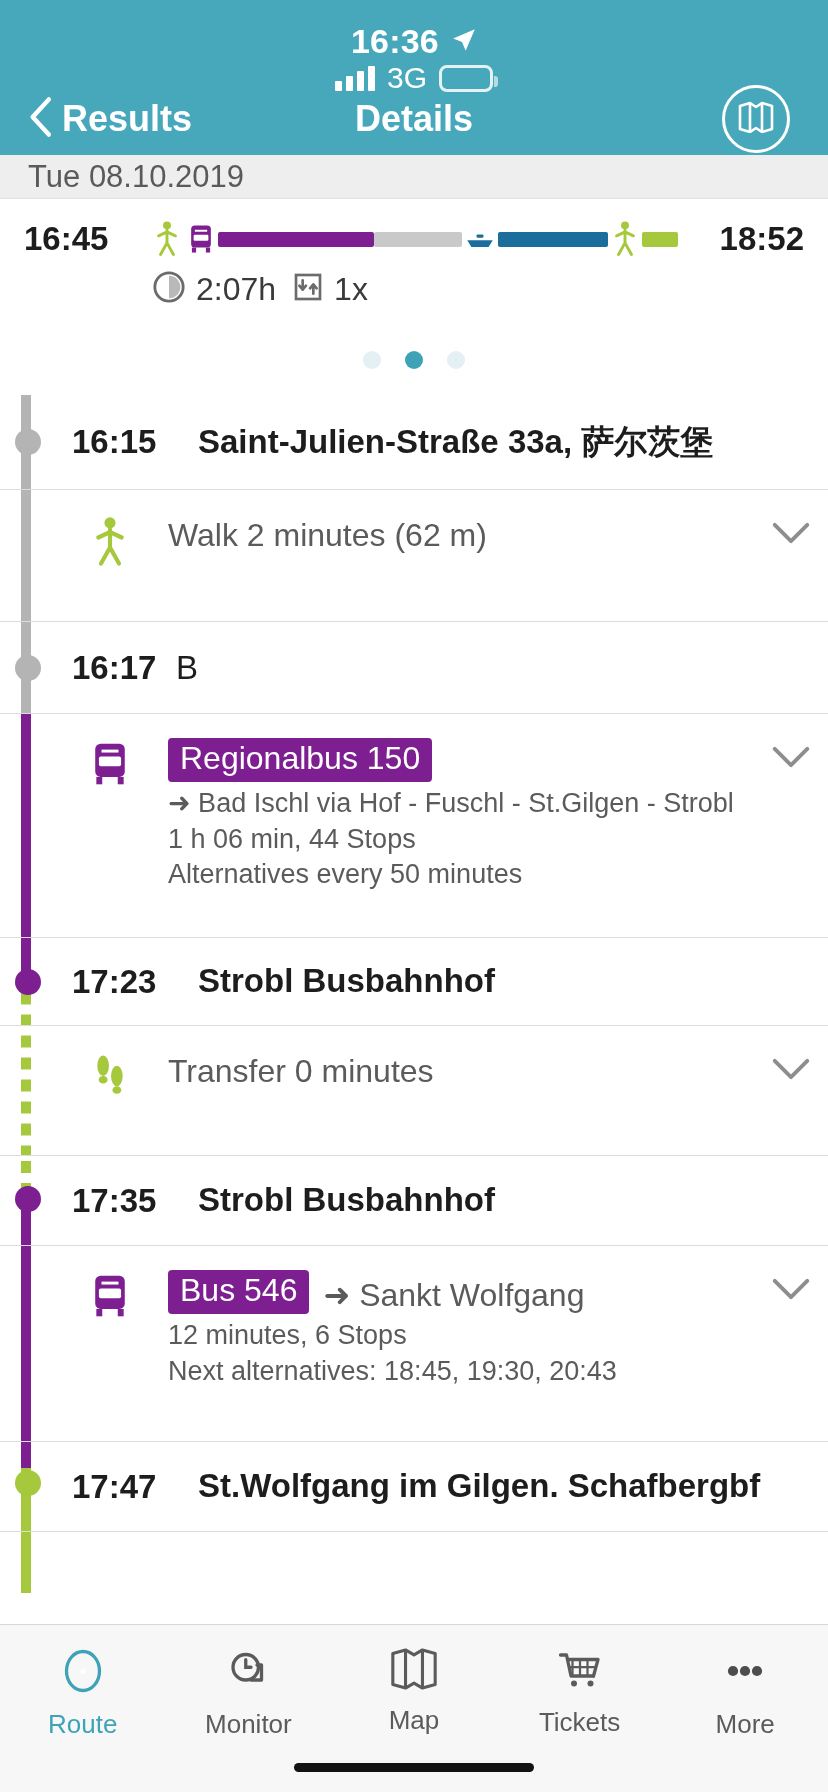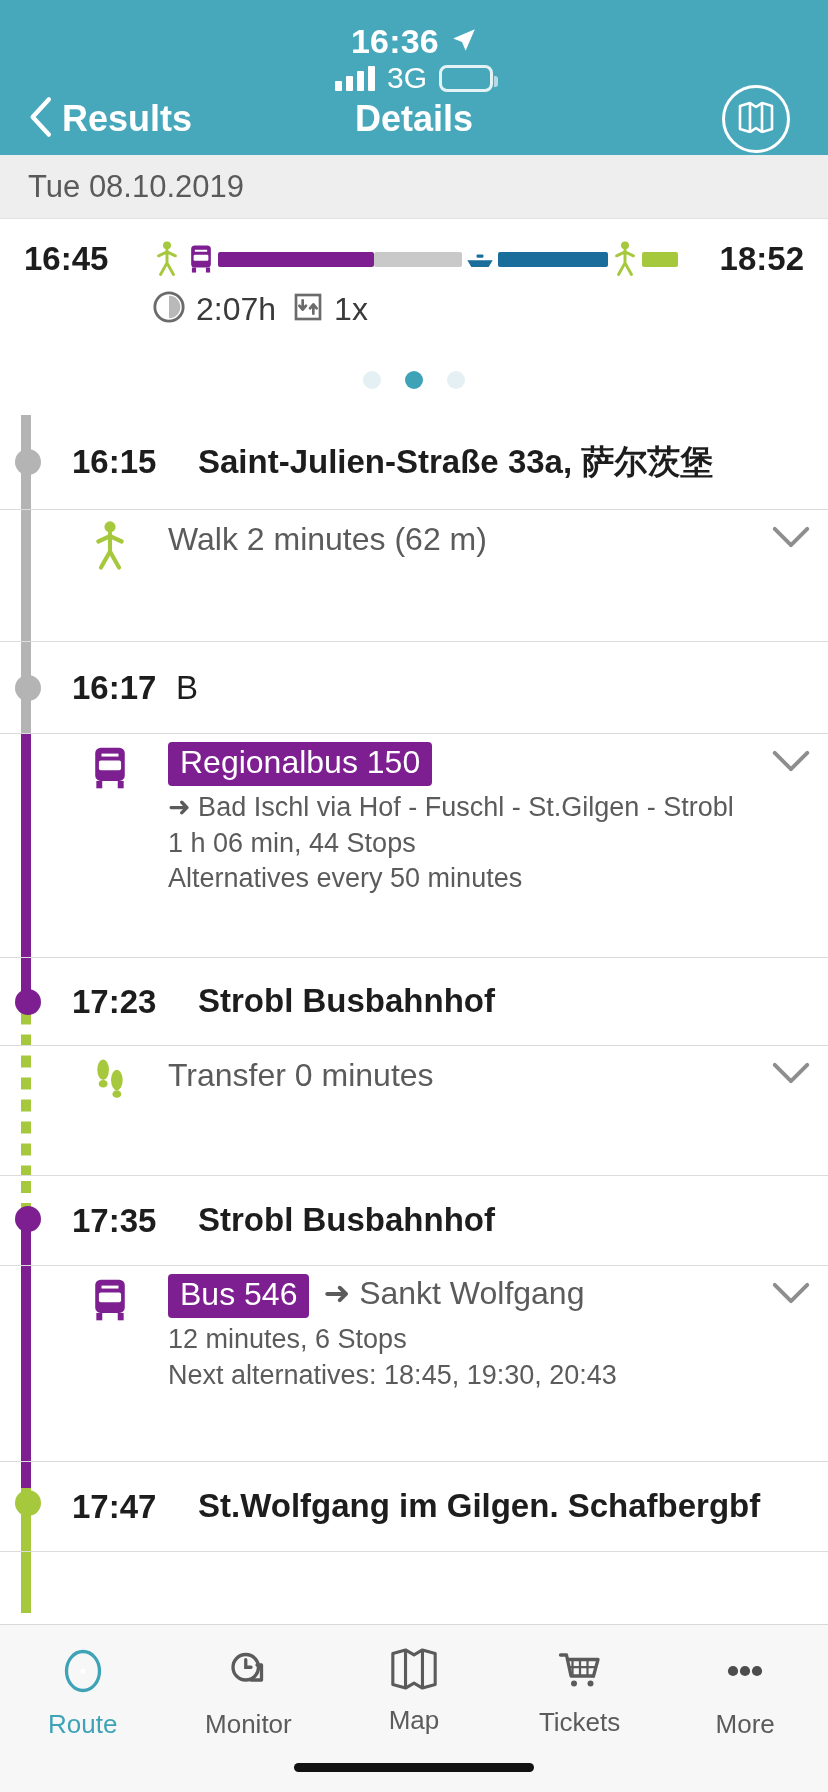--- a/index.html
+++ b/index.html
@@ -56,21 +56,21 @@
     position: absolute; left: 0; right: 0; text-align: center;
     color: #fff; font-size: 36px; font-weight: 600; pointer-events: none;
   }
   .nav-map-btn {
     width: 68px; height: 68px; border: 3px solid #fff; border-radius: 50%;
     display: flex; align-items: center; justify-content: center; cursor: pointer;
   }
 
   
   .date-strip {
-    background: #eeeeee; height: 64px; display: flex; align-items: center;
+    background: #eeeeee; height: 44px; display: flex; align-items: center;
     padding-left: 28px; border-bottom: 1px solid #e2e2e2;
   }
   .date-strip-text { font-size: 31px; color: #5a5a5a; }
 
   
   .summary { padding: 14px 24px 0 24px; background: #fff; }
   .summary-row { display: flex; align-items: center; gap: 14px; height: 52px; }
   .sum-time { font-size: 33px; font-weight: 700; color: #1d1d1d; min-width: 112px; }
   .sum-time.end { text-align: right; }
   .strip { flex: 1; display: flex; align-items: center; gap: 0; height: 40px; }
@@ -121,38 +121,38 @@
     width: 124px; padding-left: 20px;
   }
   .stop-name {
     font-size: 33px; font-weight: 700; color: #1d1d1d; flex: 1;
     padding-left: 22px; line-height: 1.18;
   }
   .stop-platform { font-size: 33px; font-weight: 400; color: #1d1d1d; padding-right: 14px; }
 
   .leg-row {
     display: flex; align-items: flex-start; min-height: 110px;
-    padding: 8px 0 26px 52px; position: relative;
+    padding: 24px 0 26px 52px; position: relative;
     border-top: 1px solid #dcdcdc;
   }
   .leg-icon {
     width: 116px; display: flex; justify-content: center; align-items: flex-start;
     padding-top: 2px;
   }
   .leg-body { flex: 1; padding-right: 10px; }
   .leg-title { font-size: 32px; color: #5b5b5b; line-height: 1.32; }
   .leg-line { font-size: 27px; color: #5b5b5b; line-height: 1.32; }
   .chevron { width: 74px; display: flex; justify-content: center; padding-top: 6px; cursor: pointer; }
 
   .badge {
     display: inline-block; background: #7d1f91; color: #ffffff;
     font-size: 32px; padding: 2px 12px 5px 12px; border-radius: 4px;
     line-height: 1.16; vertical-align: middle;
   }
-  .badge-line { display: flex; align-items: flex-start; gap: 14px; flex-wrap: wrap; }
+  .badge-line { display: flex; align-items: flex-end; gap: 14px; flex-wrap: wrap; }
   .dest { font-size: 32px; color: #5b5b5b; }
 
   
   .tabbar {
     position: absolute; left: 0; bottom: 0; width: 828px; height: 168px;
     background: #f7f7f7; border-top: 1px solid #d8d8d8;
     display: flex; align-items: flex-start; padding-top: 22px;
   }
   .tab {
     flex: 1; display: flex; flex-direction: column; align-items: center; gap: 10px;

